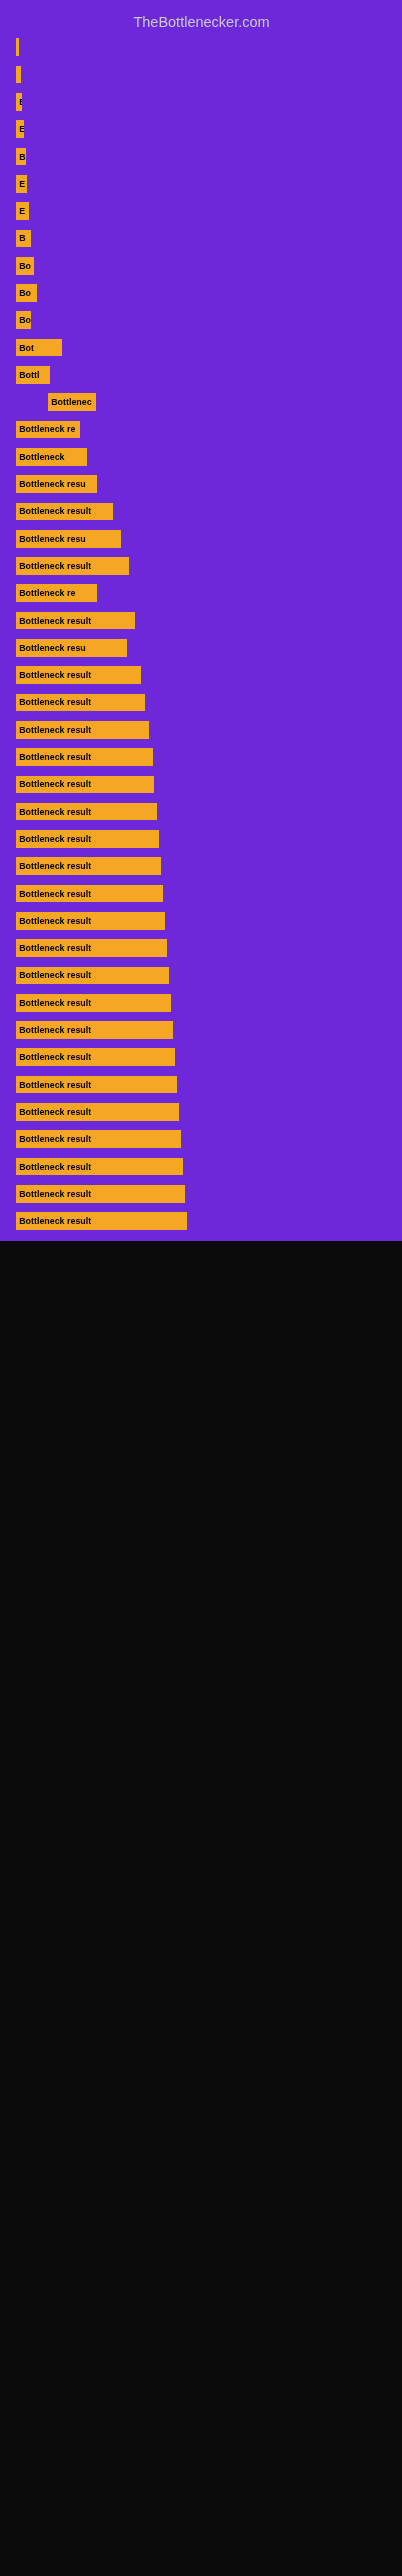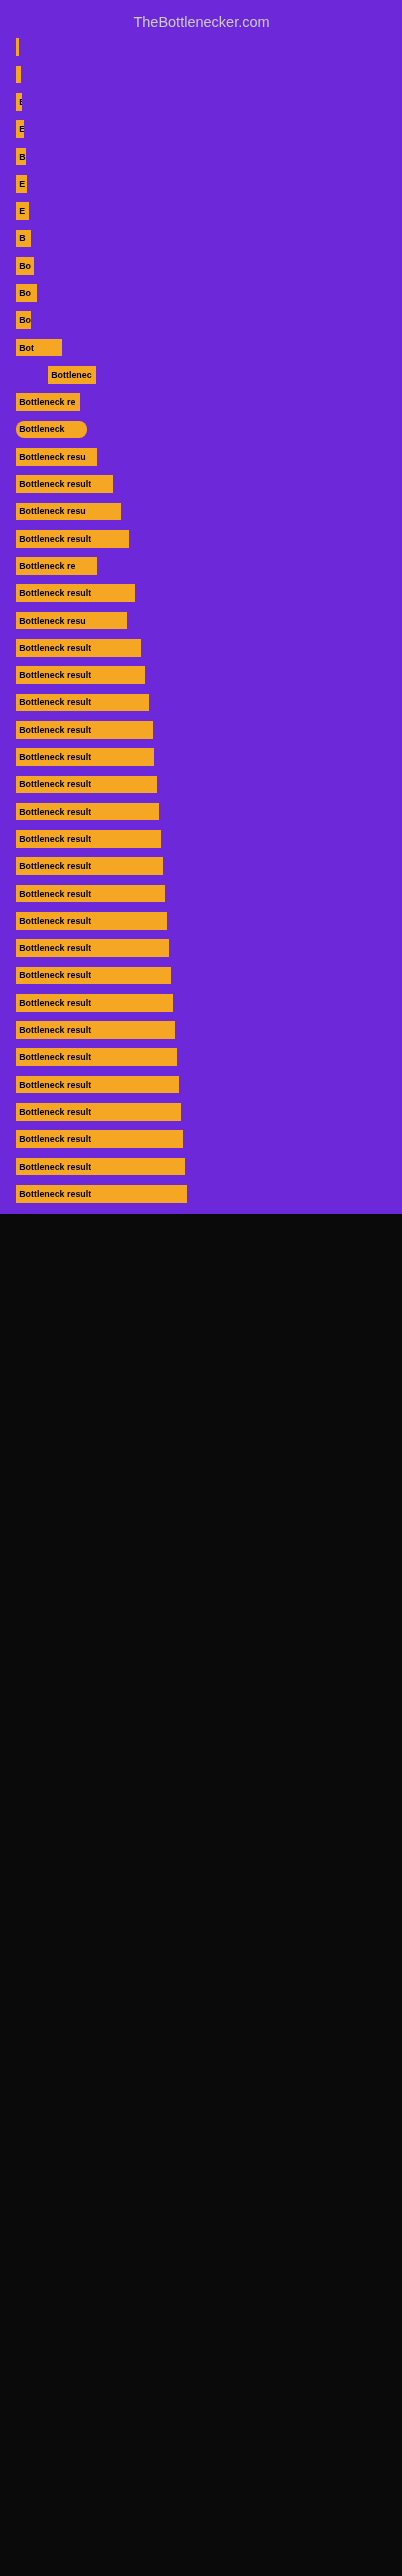--- a/index.html
+++ b/index.html
@@ -114,31 +114,36 @@
         <div class="bar-fill" style="width: 15px;">
           <span class="bar-text">Bott</span>
         </div>
       </div>
       <div class="bar-row">
         <div class="bar-fill" style="width: 46px;">
           <span class="bar-text">Bot</span>
         </div>
       </div>
       <div class="bar-row">
+        <div class="bar-fill" style="width: 34px;">
+          <span class="bar-text">Bottl</span>
+        </div>
+      </div>
+      <div class="bar-row">
         <div class="bar-fill" style="width: 48px; margin-left: 32px;">
           <span class="bar-text">Bottlenec</span>
         </div>
       </div>
       <div class="bar-row">
         <div class="bar-fill" style="width: 64px;">
           <span class="bar-text">Bottleneck re</span>
         </div>
       </div>
       <div class="bar-row">
-        <div class="bar-fill" style="width: 71px; border-radius: 8px;">
+        <div class="bar-fill" style="width: 71px;">
           <span class="bar-text">Bottleneck</span>
         </div>
       </div>
       <div class="bar-row">
         <div class="bar-fill" style="width: 81px;">
           <span class="bar-text">Bottleneck resu</span>
         </div>
       </div>
       <div class="bar-row">
         <div class="bar-fill" style="width: 97px;">

